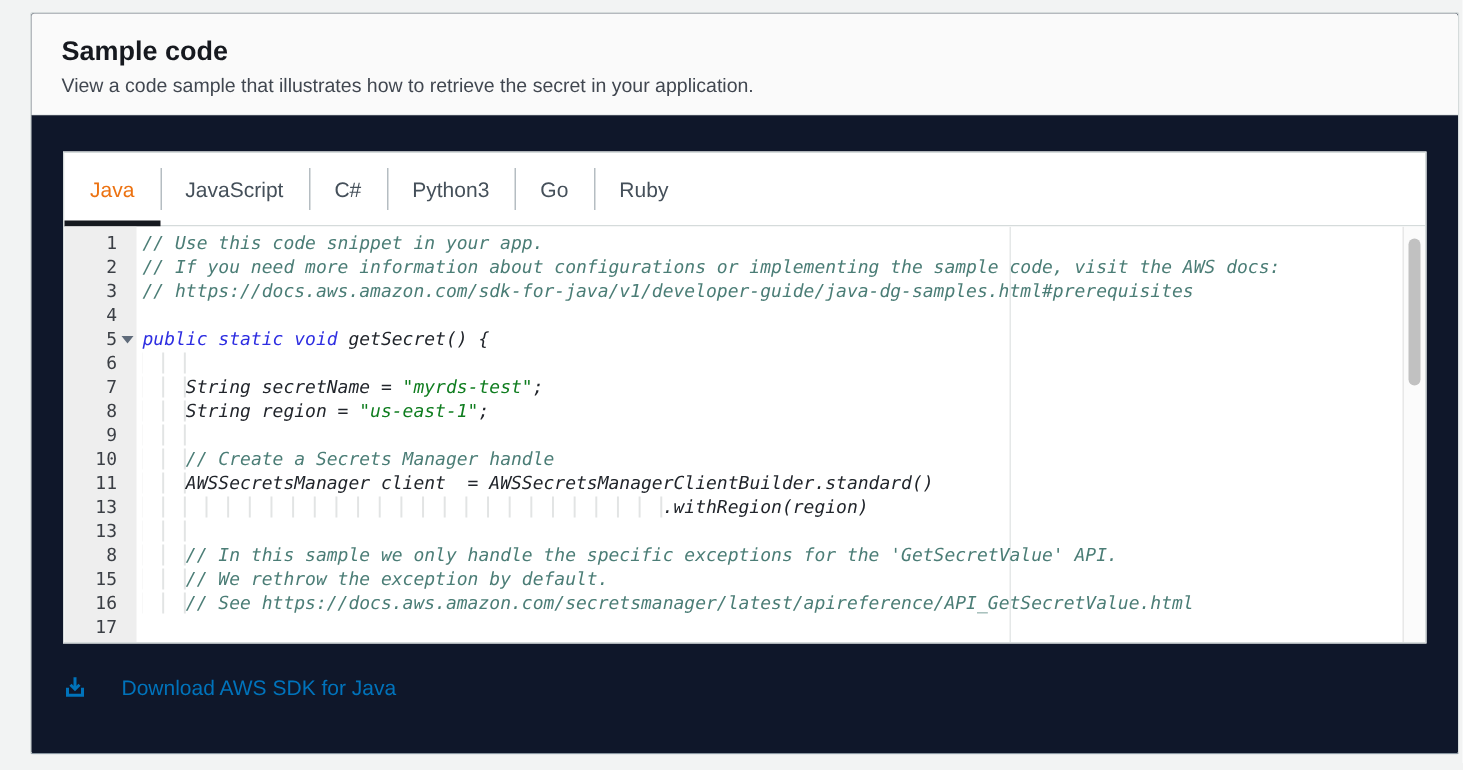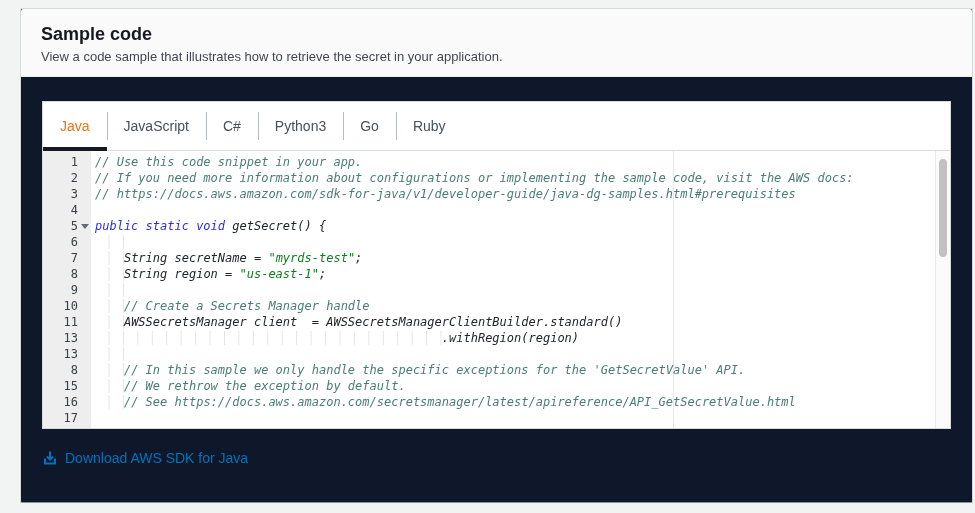--- a/index.html
+++ b/index.html
@@ -134,21 +134,21 @@
   }
   .vscroll-thumb {
     position: absolute; top: 8px; left: 3px;
     width: 8px; height: 98px;
     border-radius: 4px;
     background: #c1c1c1;
   }
 
   
   .download-link {
-    display: inline-flex; align-items: center; gap: 7px;
+    display: inline-flex; align-items: center; gap: 23px;
     margin-top: 21px;
     color: #0073bb;
     font-size: 14px;
     text-decoration: none;
     cursor: pointer;
   }
   .download-link svg { display: block; }
 </style>
 </head>
 <body>

